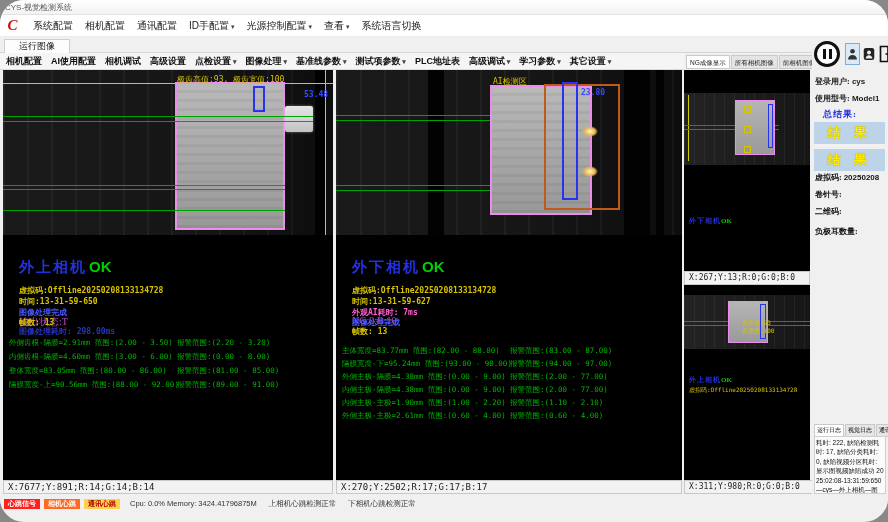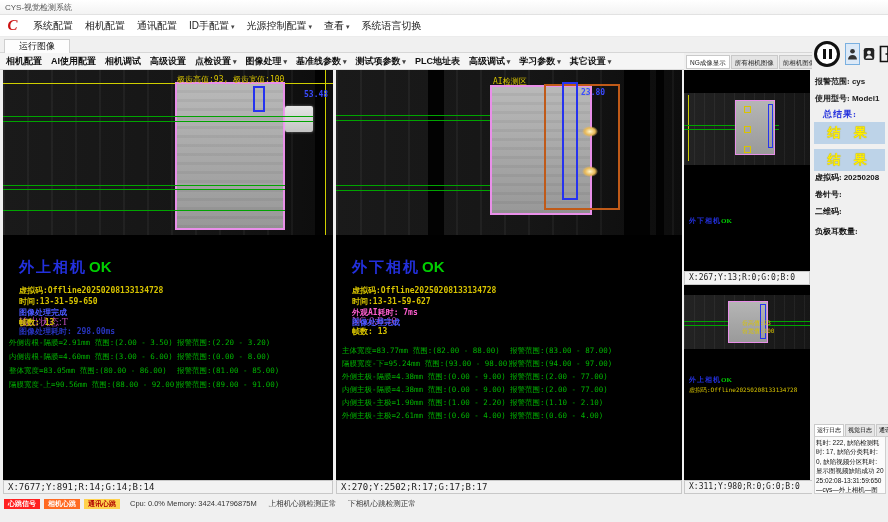--- a/index.html
+++ b/index.html
@@ -1,17 +1,17 @@
 <!DOCTYPE html>
 <html><head>
 <meta charset="utf-8">
 <style>
   * { margin:0; padding:0; box-sizing:border-box; }
   body { background:#888; font-family:"Liberation Sans", sans-serif; }
-  .app { position:relative; width:888px; height:522px; background:#f0f0f0; overflow:hidden; }
+  .app { position:relative; width:888px; height:522px; background:#f0f0f0; overflow:hidden;border-radius:24px; }
 
   
   .titlebar { position:absolute; top:0; left:0; width:888px; height:15px;
     background:linear-gradient(#ffffff,#f3f3f3); border-bottom:1px solid #e2e2e2;
     display:flex; align-items:center; padding-left:5px; font-size:8px; color:#555; }
   .menubar { position:absolute; top:15px; left:0; width:888px; height:22px;
     background:#ffffff; display:flex; align-items:center; gap:12px; padding-left:4px;
     font-size:10px; color:#1a1a1a; border-bottom:1px solid #ececec; }
   .logo { width:17px; height:17px; color:#cc1111; font-weight:bold; font-style:italic;
     font-size:15px; line-height:17px; text-align:center; font-family:"Liberation Serif", serif; }
@@ -328,21 +328,21 @@
       </svg>
     </div>
     <div class="btn-exit">
       <svg width="15" height="18" viewBox="0 0 18 20">
         <path d="M3 1h9v18H3z" fill="none" stroke="#111" stroke-width="2"></path>
         <path d="M9 10h7M13 6l4 4-4 4" fill="none" stroke="#111" stroke-width="2"></path>
       </svg>
     </div>
 
     <div class="side-row" style="top:38px;">
-      <span class="side-label">报警范围:</span>
+      <span class="side-label">登录用户:</span>
       <b>cys</b>
     </div>
     <div class="side-row" style="top:55px;">
       <span class="side-label">使用型号:</span>
       <b>Model1</b>
     </div>
     <div class="total-label" style="top:70px;margin-left:8px;">总结果:</div>
     <div class="result-box" style="top:84px;">结 果</div>
     <div class="result-box" style="top:111px;">结 果</div>
 

